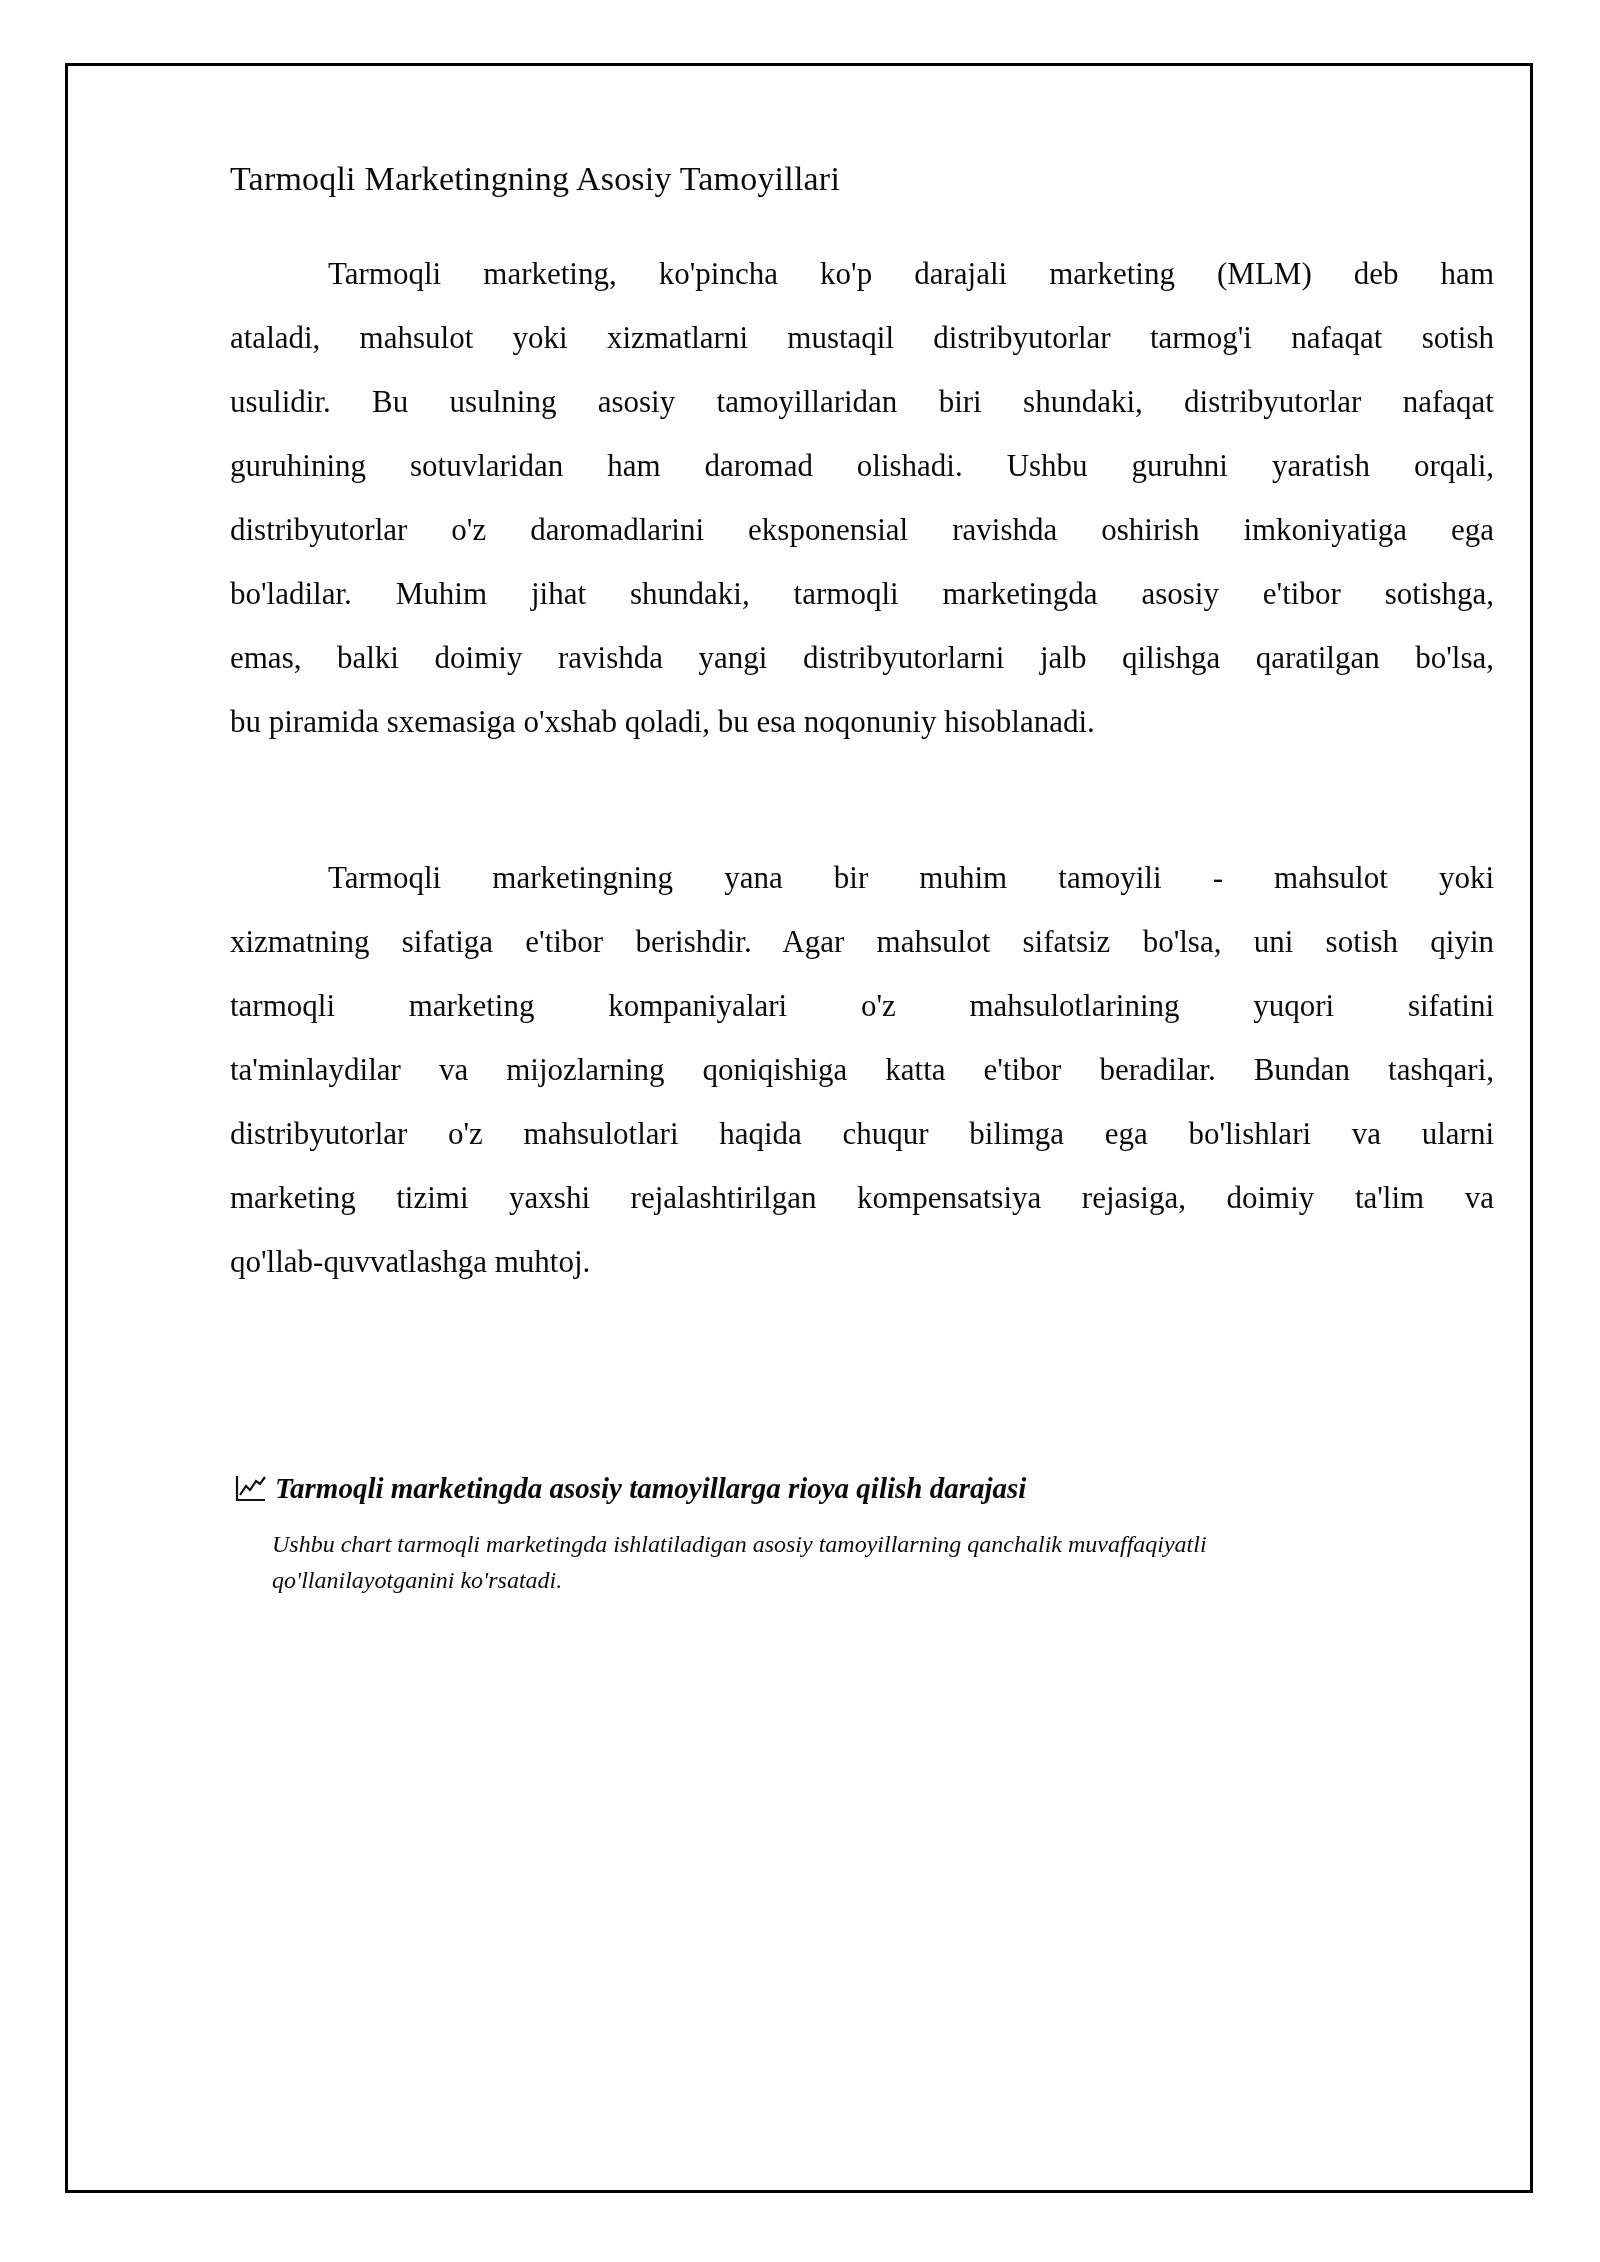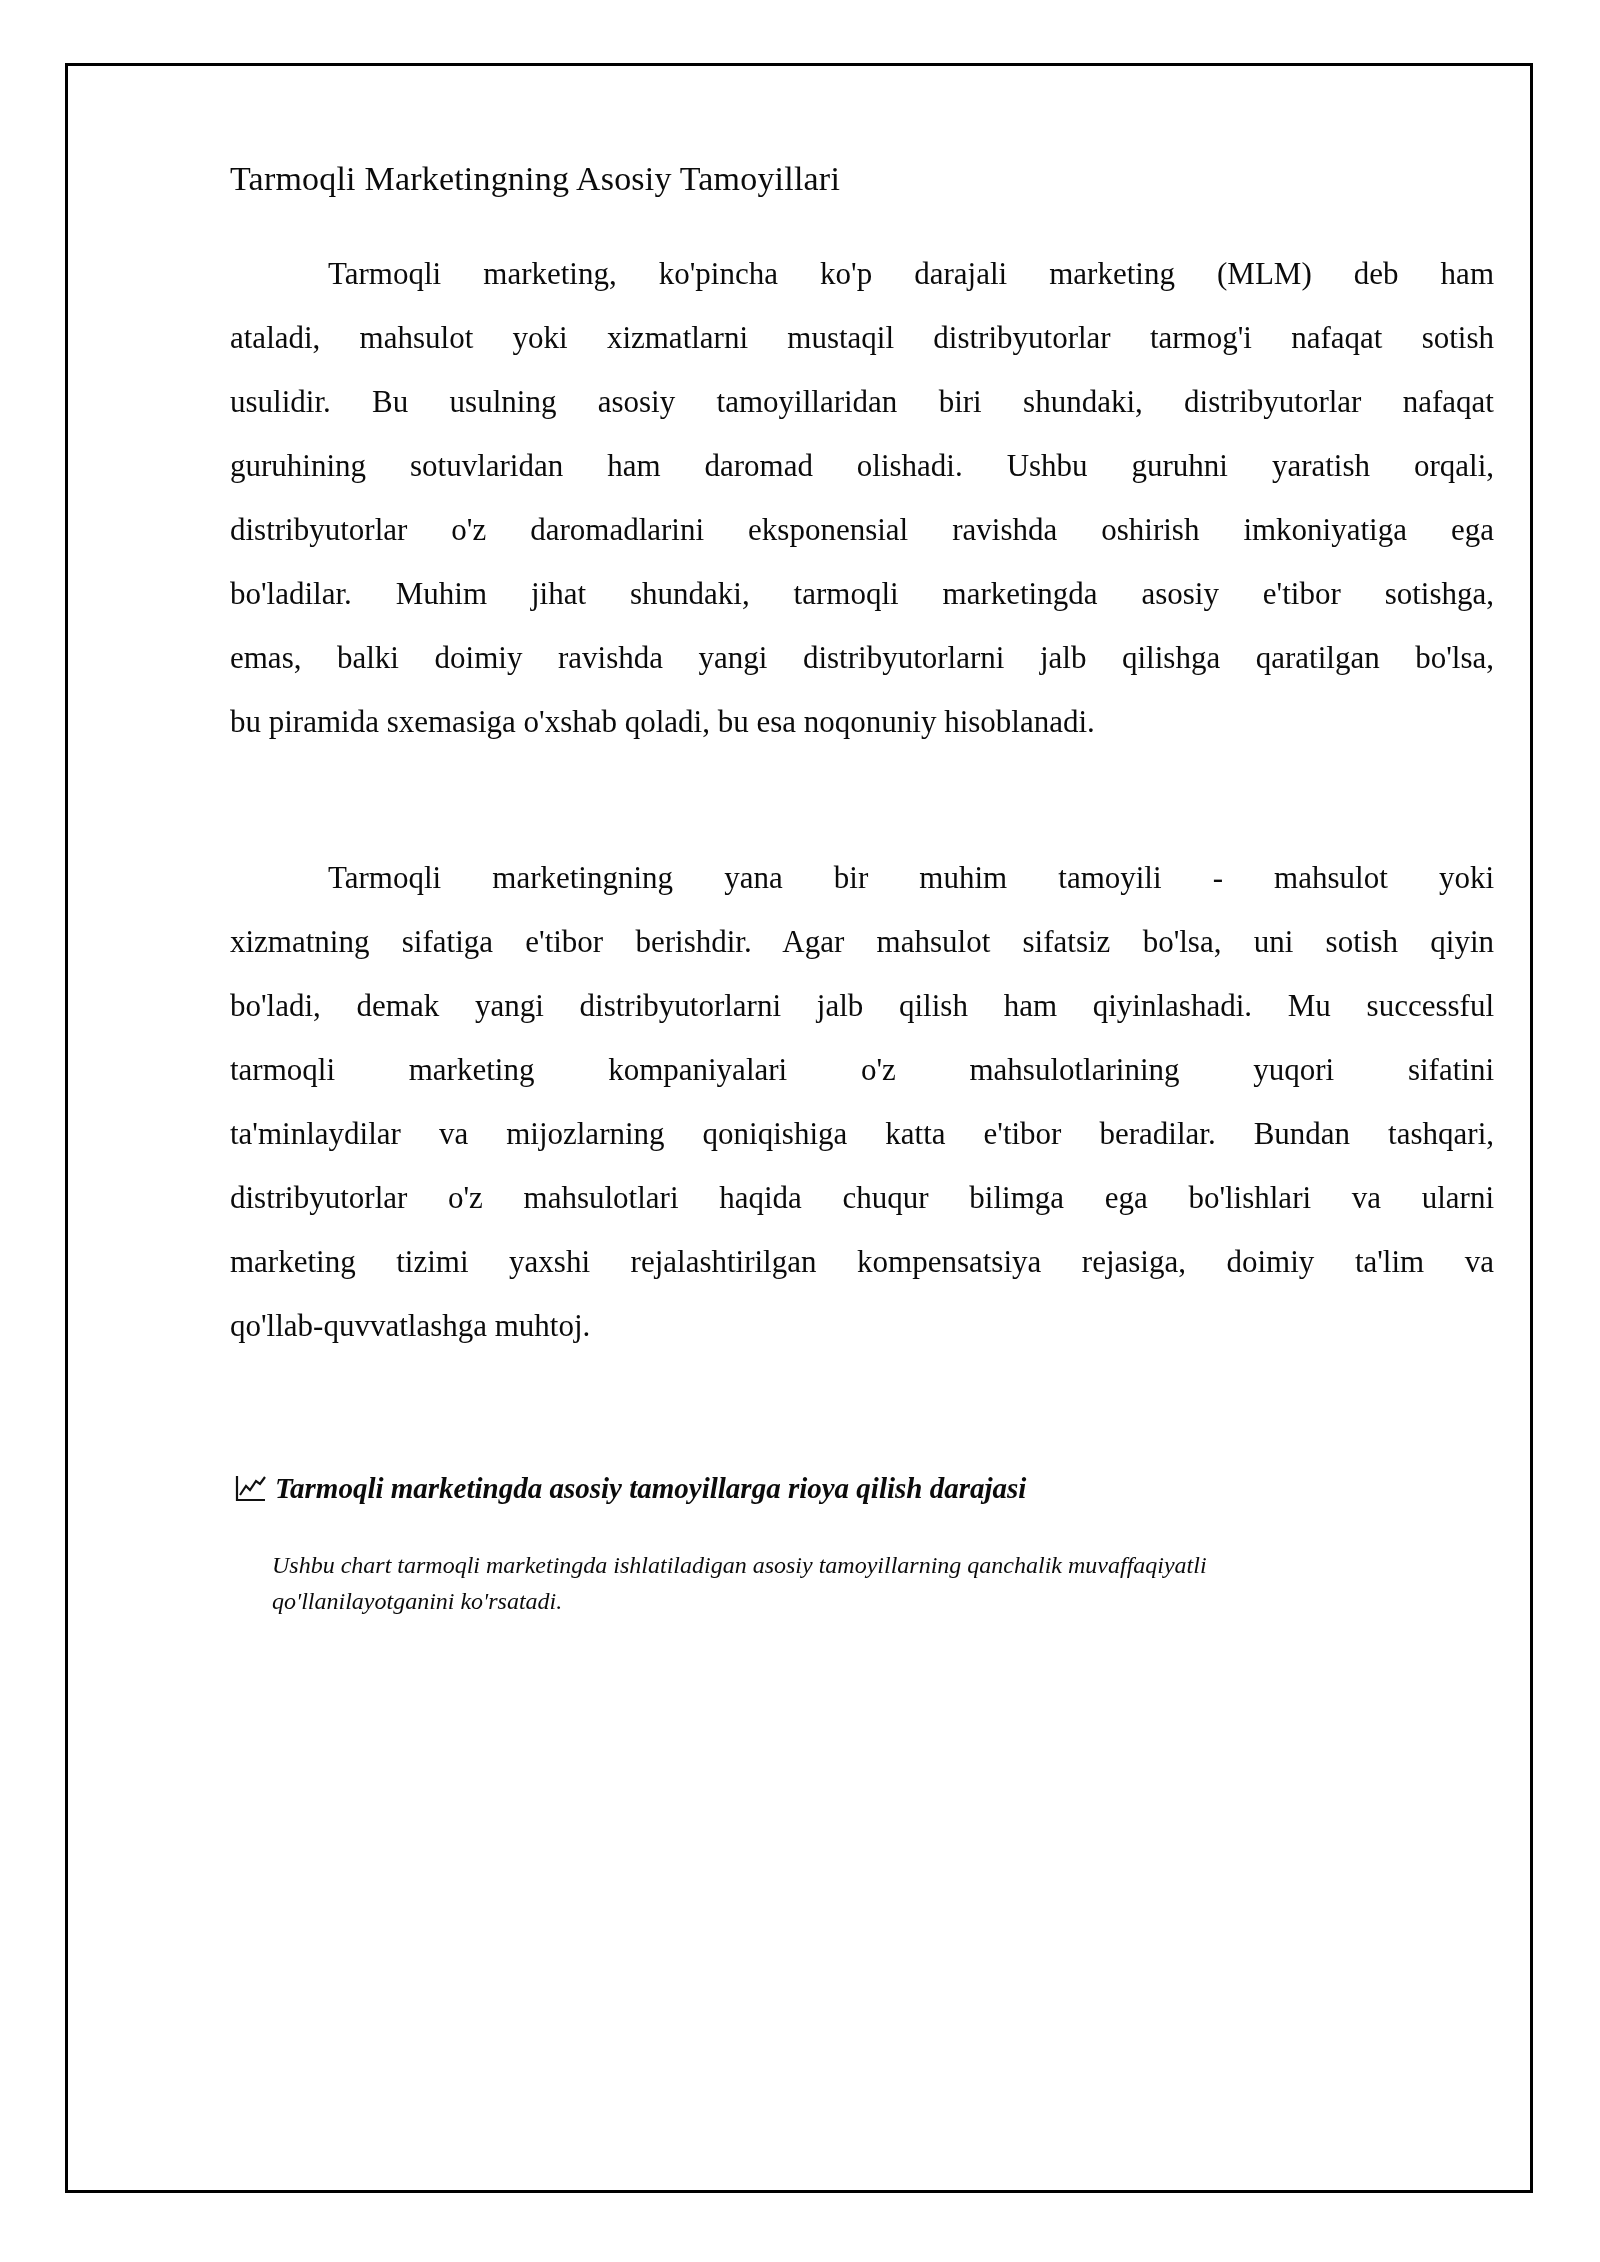--- a/index.html
+++ b/index.html
@@ -78,21 +78,20 @@
     justify-content: center;
   }
   .chart-caption {
     position: absolute;
     left: 272px;
     top: 1526px;
     width: 1100px;
     font-size: 24px;
     font-style: italic;
     line-height: 36px;
-    margin-top: 21px;
   }
 </style>
 </head>
 <body>
 
 <div class="page-frame"></div>
 
 <div class="doc-title">Tarmoqli Marketingning Asosiy Tamoyillari</div>
 
 <div class="para para-1">
@@ -102,21 +101,20 @@
   <div class="line j">guruhining sotuvlaridan ham daromad olishadi. Ushbu guruhni yaratish orqali,</div>
   <div class="line j">distribyutorlar o'z daromadlarini eksponensial ravishda oshirish imkoniyatiga ega</div>
   <div class="line j">bo'ladilar. Muhim jihat shundaki, tarmoqli marketingda asosiy e'tibor sotishga,</div>
   <div class="line j">emas, balki doimiy ravishda yangi distribyutorlarni jalb qilishga qaratilgan bo'lsa,</div>
   <div class="line">bu piramida sxemasiga o'xshab qoladi, bu esa noqonuniy hisoblanadi.</div>
 </div>
 
 <div class="para para-2">
   <div class="line j ind">Tarmoqli marketingning yana bir muhim tamoyili - mahsulot yoki</div>
   <div class="line j">xizmatning sifatiga e'tibor berishdir. Agar mahsulot sifatsiz bo'lsa, uni sotish qiyin</div>
-  <div class="line j">bo'ladi, demak yangi distribyutorlarni jalb qilish ham qiyinlashadi. Mu successful</div>
   <div class="line j">tarmoqli marketing kompaniyalari o'z mahsulotlarining yuqori sifatini</div>
   <div class="line j">ta'minlaydilar va mijozlarning qoniqishiga katta e'tibor beradilar. Bundan tashqari,</div>
   <div class="line j">distribyutorlar o'z mahsulotlari haqida chuqur bilimga ega bo'lishlari va ularni</div>
   <div class="line j">marketing tizimi yaxshi rejalashtirilgan kompensatsiya rejasiga, doimiy ta'lim va</div>
   <div class="line">qo'llab-quvvatlashga muhtoj.</div>
 </div>
 
 <div class="chart-note-heading">
   <span class="chart-icon-box">
     <svg width="34" height="30" viewBox="0 0 34 30" aria-hidden="true">

